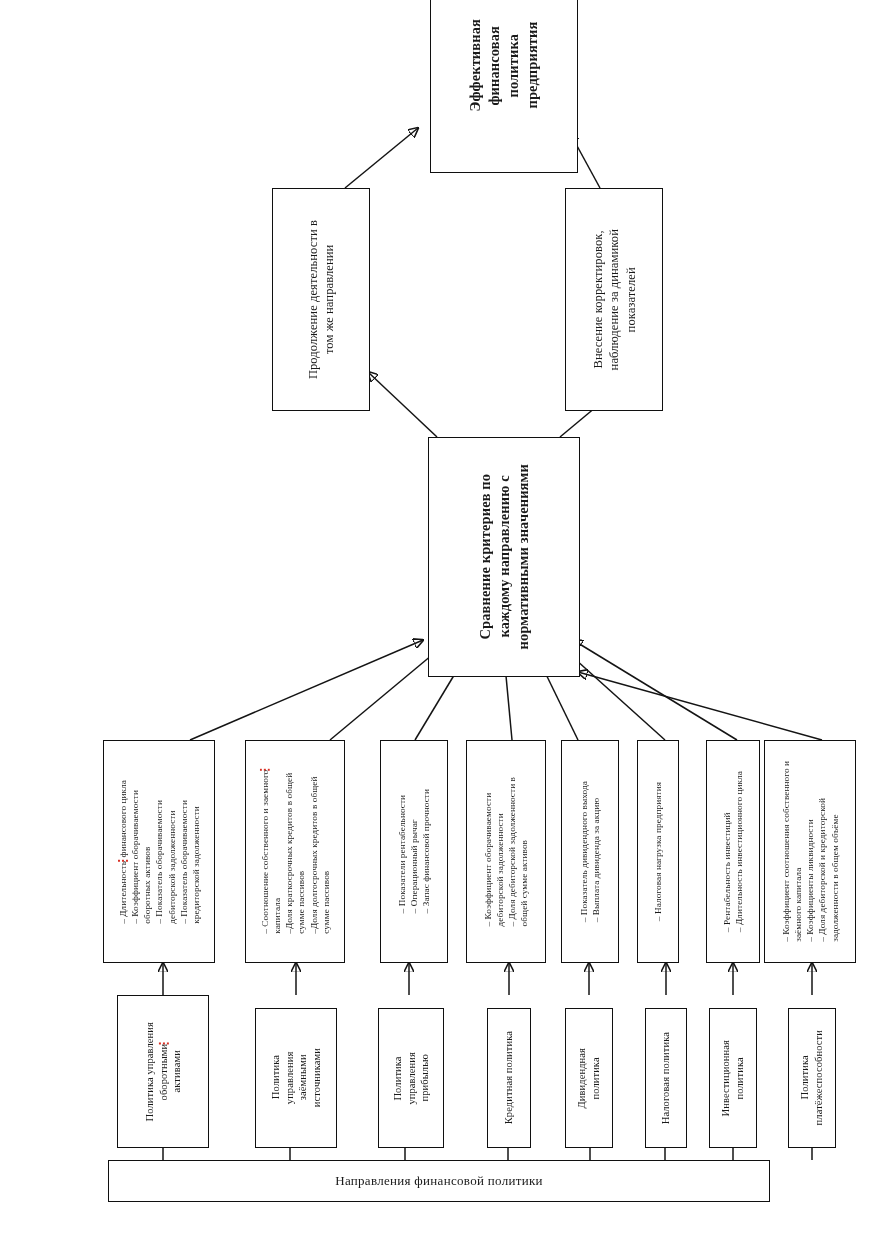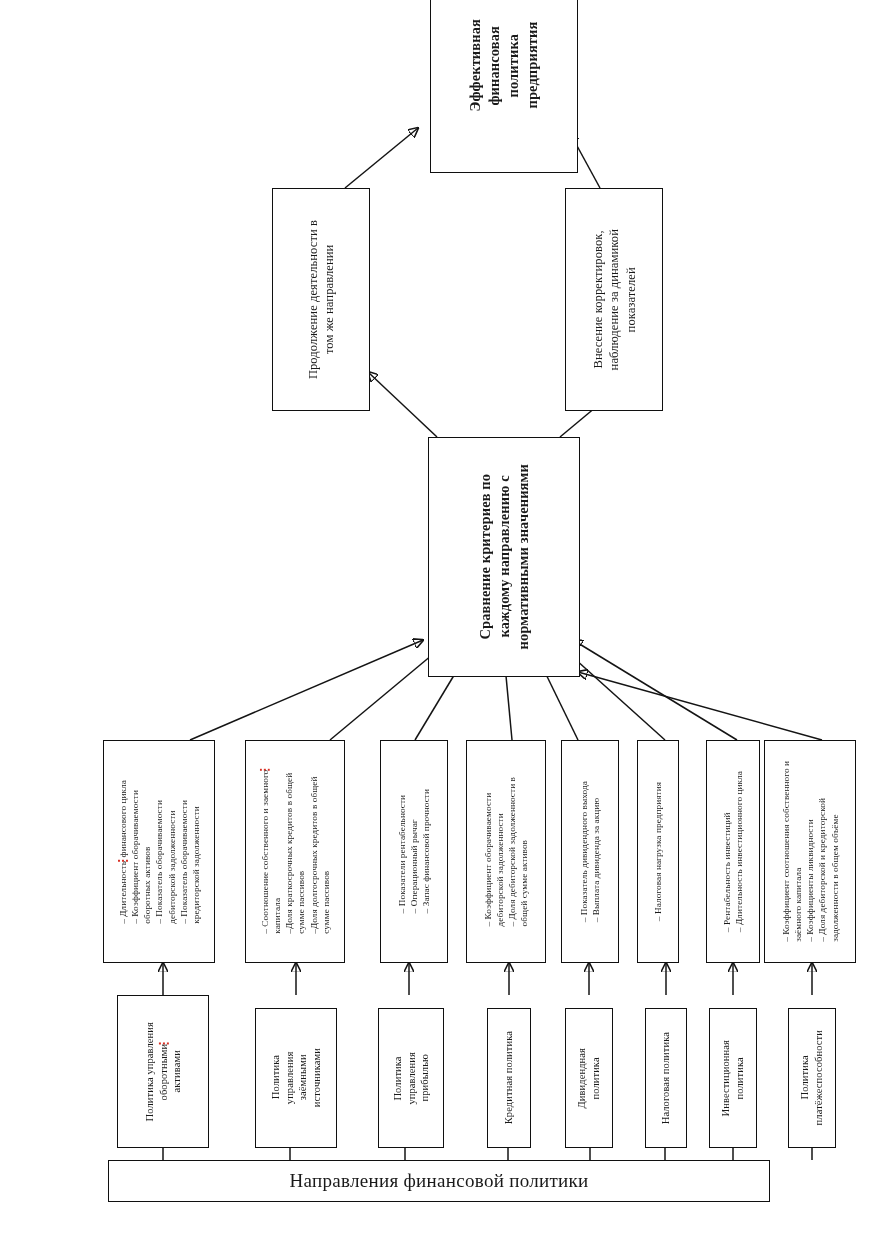--- a/index.html
+++ b/index.html
@@ -19,21 +19,21 @@
   }
   .box .vtxt.left{text-align:left;}
 
   
   .t-goal   .vtxt{font-size:14.5px;font-weight:bold;}
   .t-mid    .vtxt{font-size:12.5px;}
   .t-center .vtxt{font-size:14.5px;font-weight:bold;}
   .t-policy .vtxt{font-size:10.5px;}
   .t-crit   .vtxt{font-size:9.2px;line-height:1.32;}
 
-  .root-label{font-size:19px;letter-spacing:0.3px;}
+  .root-label{font-size:13px;letter-spacing:0.3px;}
 
   .spell{
     background-image:linear-gradient(to right,
       #d93025 0 2px, transparent 2px 4px);
     background-repeat:repeat-x;
     background-size:4px 2px;
     background-position:left bottom;
     padding-bottom:1px;
     color:#1a1a1a;
   }

